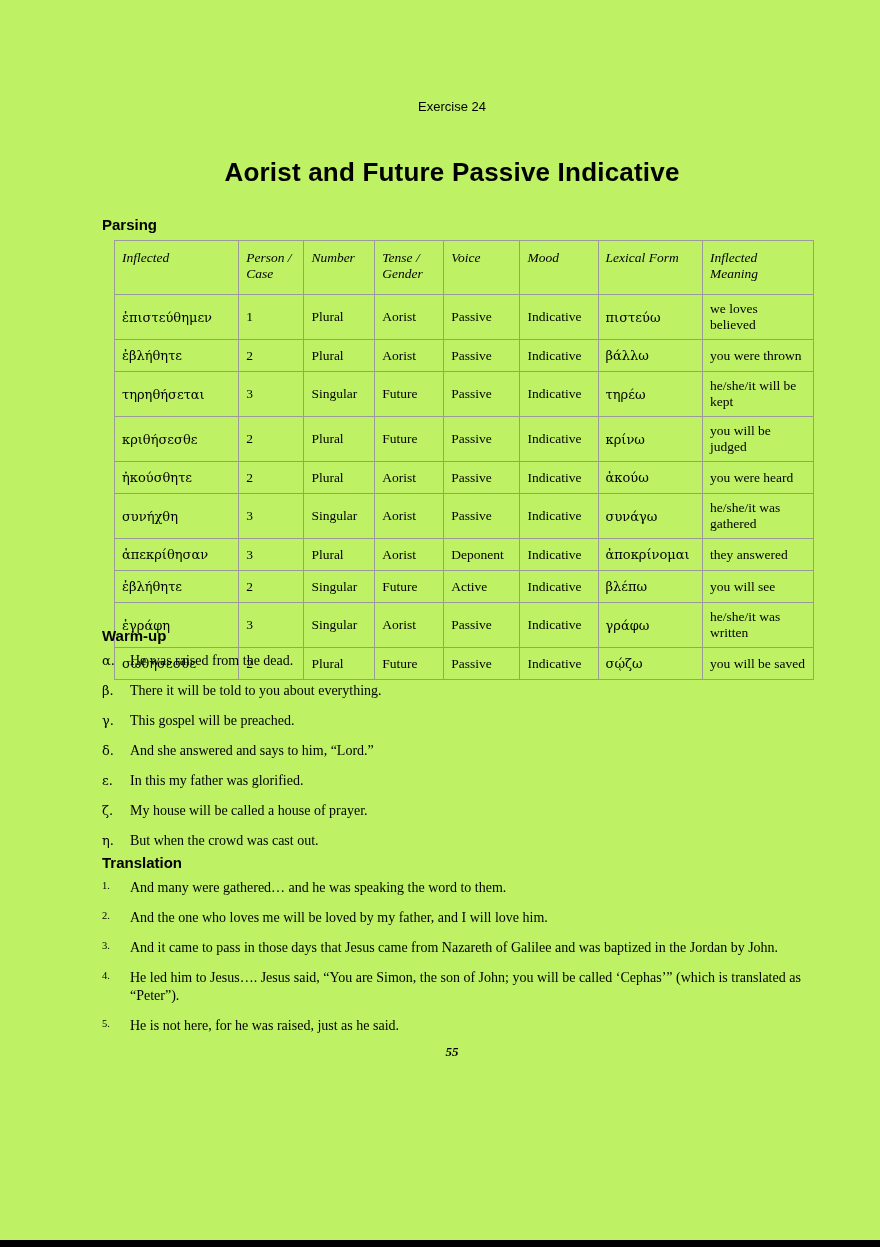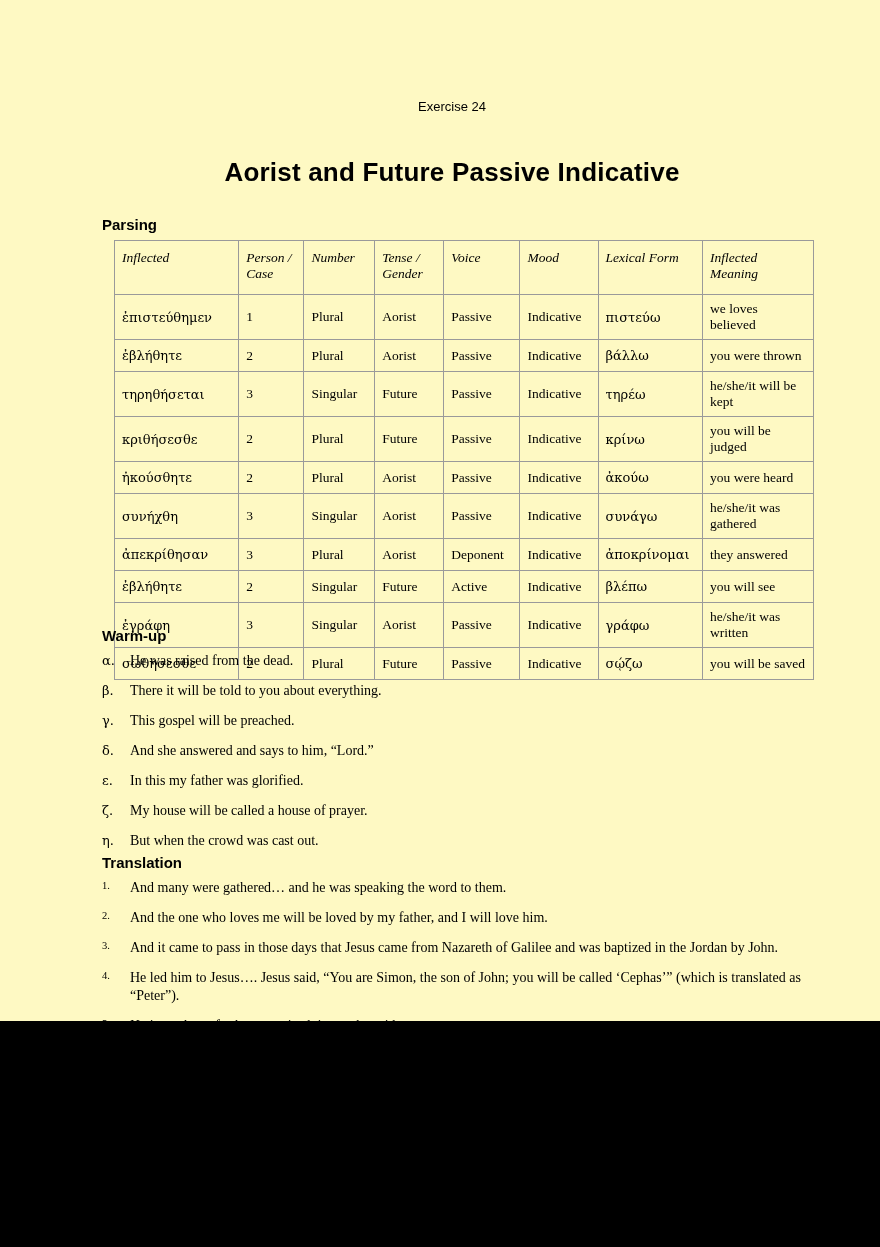--- a/index.html
+++ b/index.html
@@ -10,22 +10,22 @@
   body {
     width: 880px;
     height: 1247px;
     font-family: "Liberation Serif", serif;
   }
   .page {
     position: absolute;
     left: 0;
     top: 0;
     width: 880px;
-    height: 1021px;
-    background: #fef9c3;
+    height: 1240px;
+    background: #bef264;
   }
   .page-inner {
     position: absolute;
     left: 102px;
     top: 0;
     width: 700px;
     height: 1140px;
   }
   .exercise-label {
     position: absolute;

